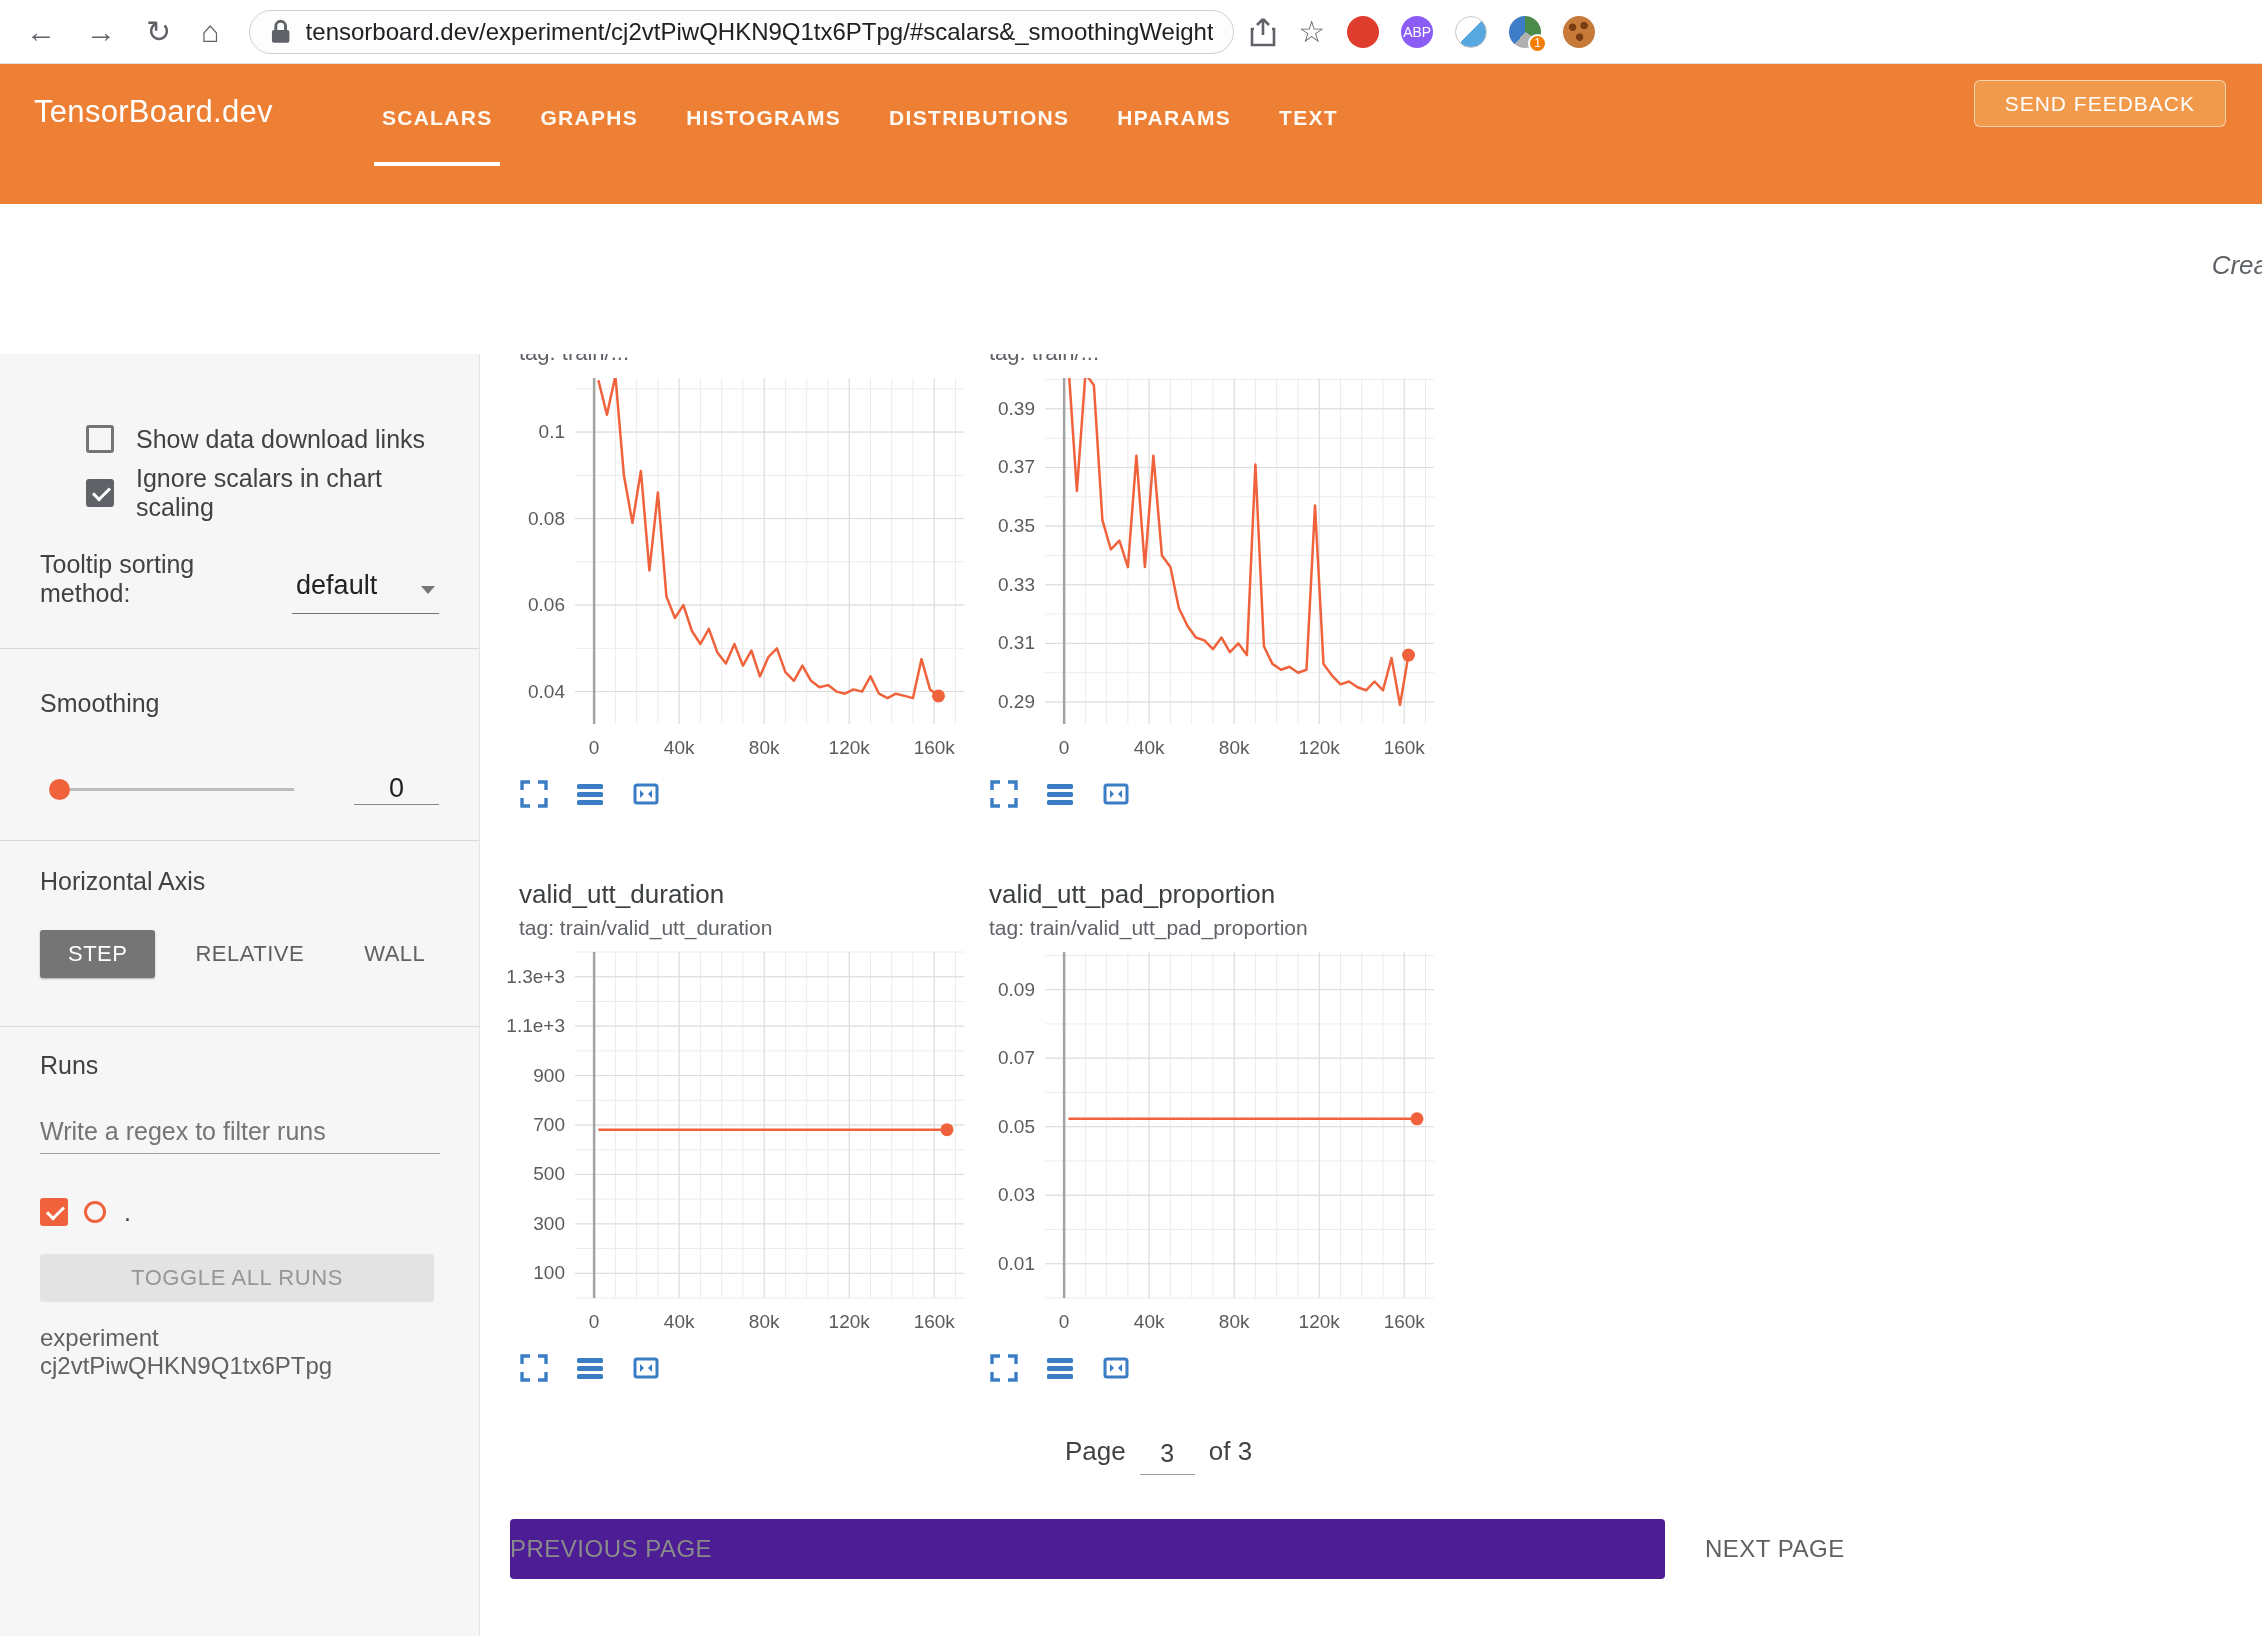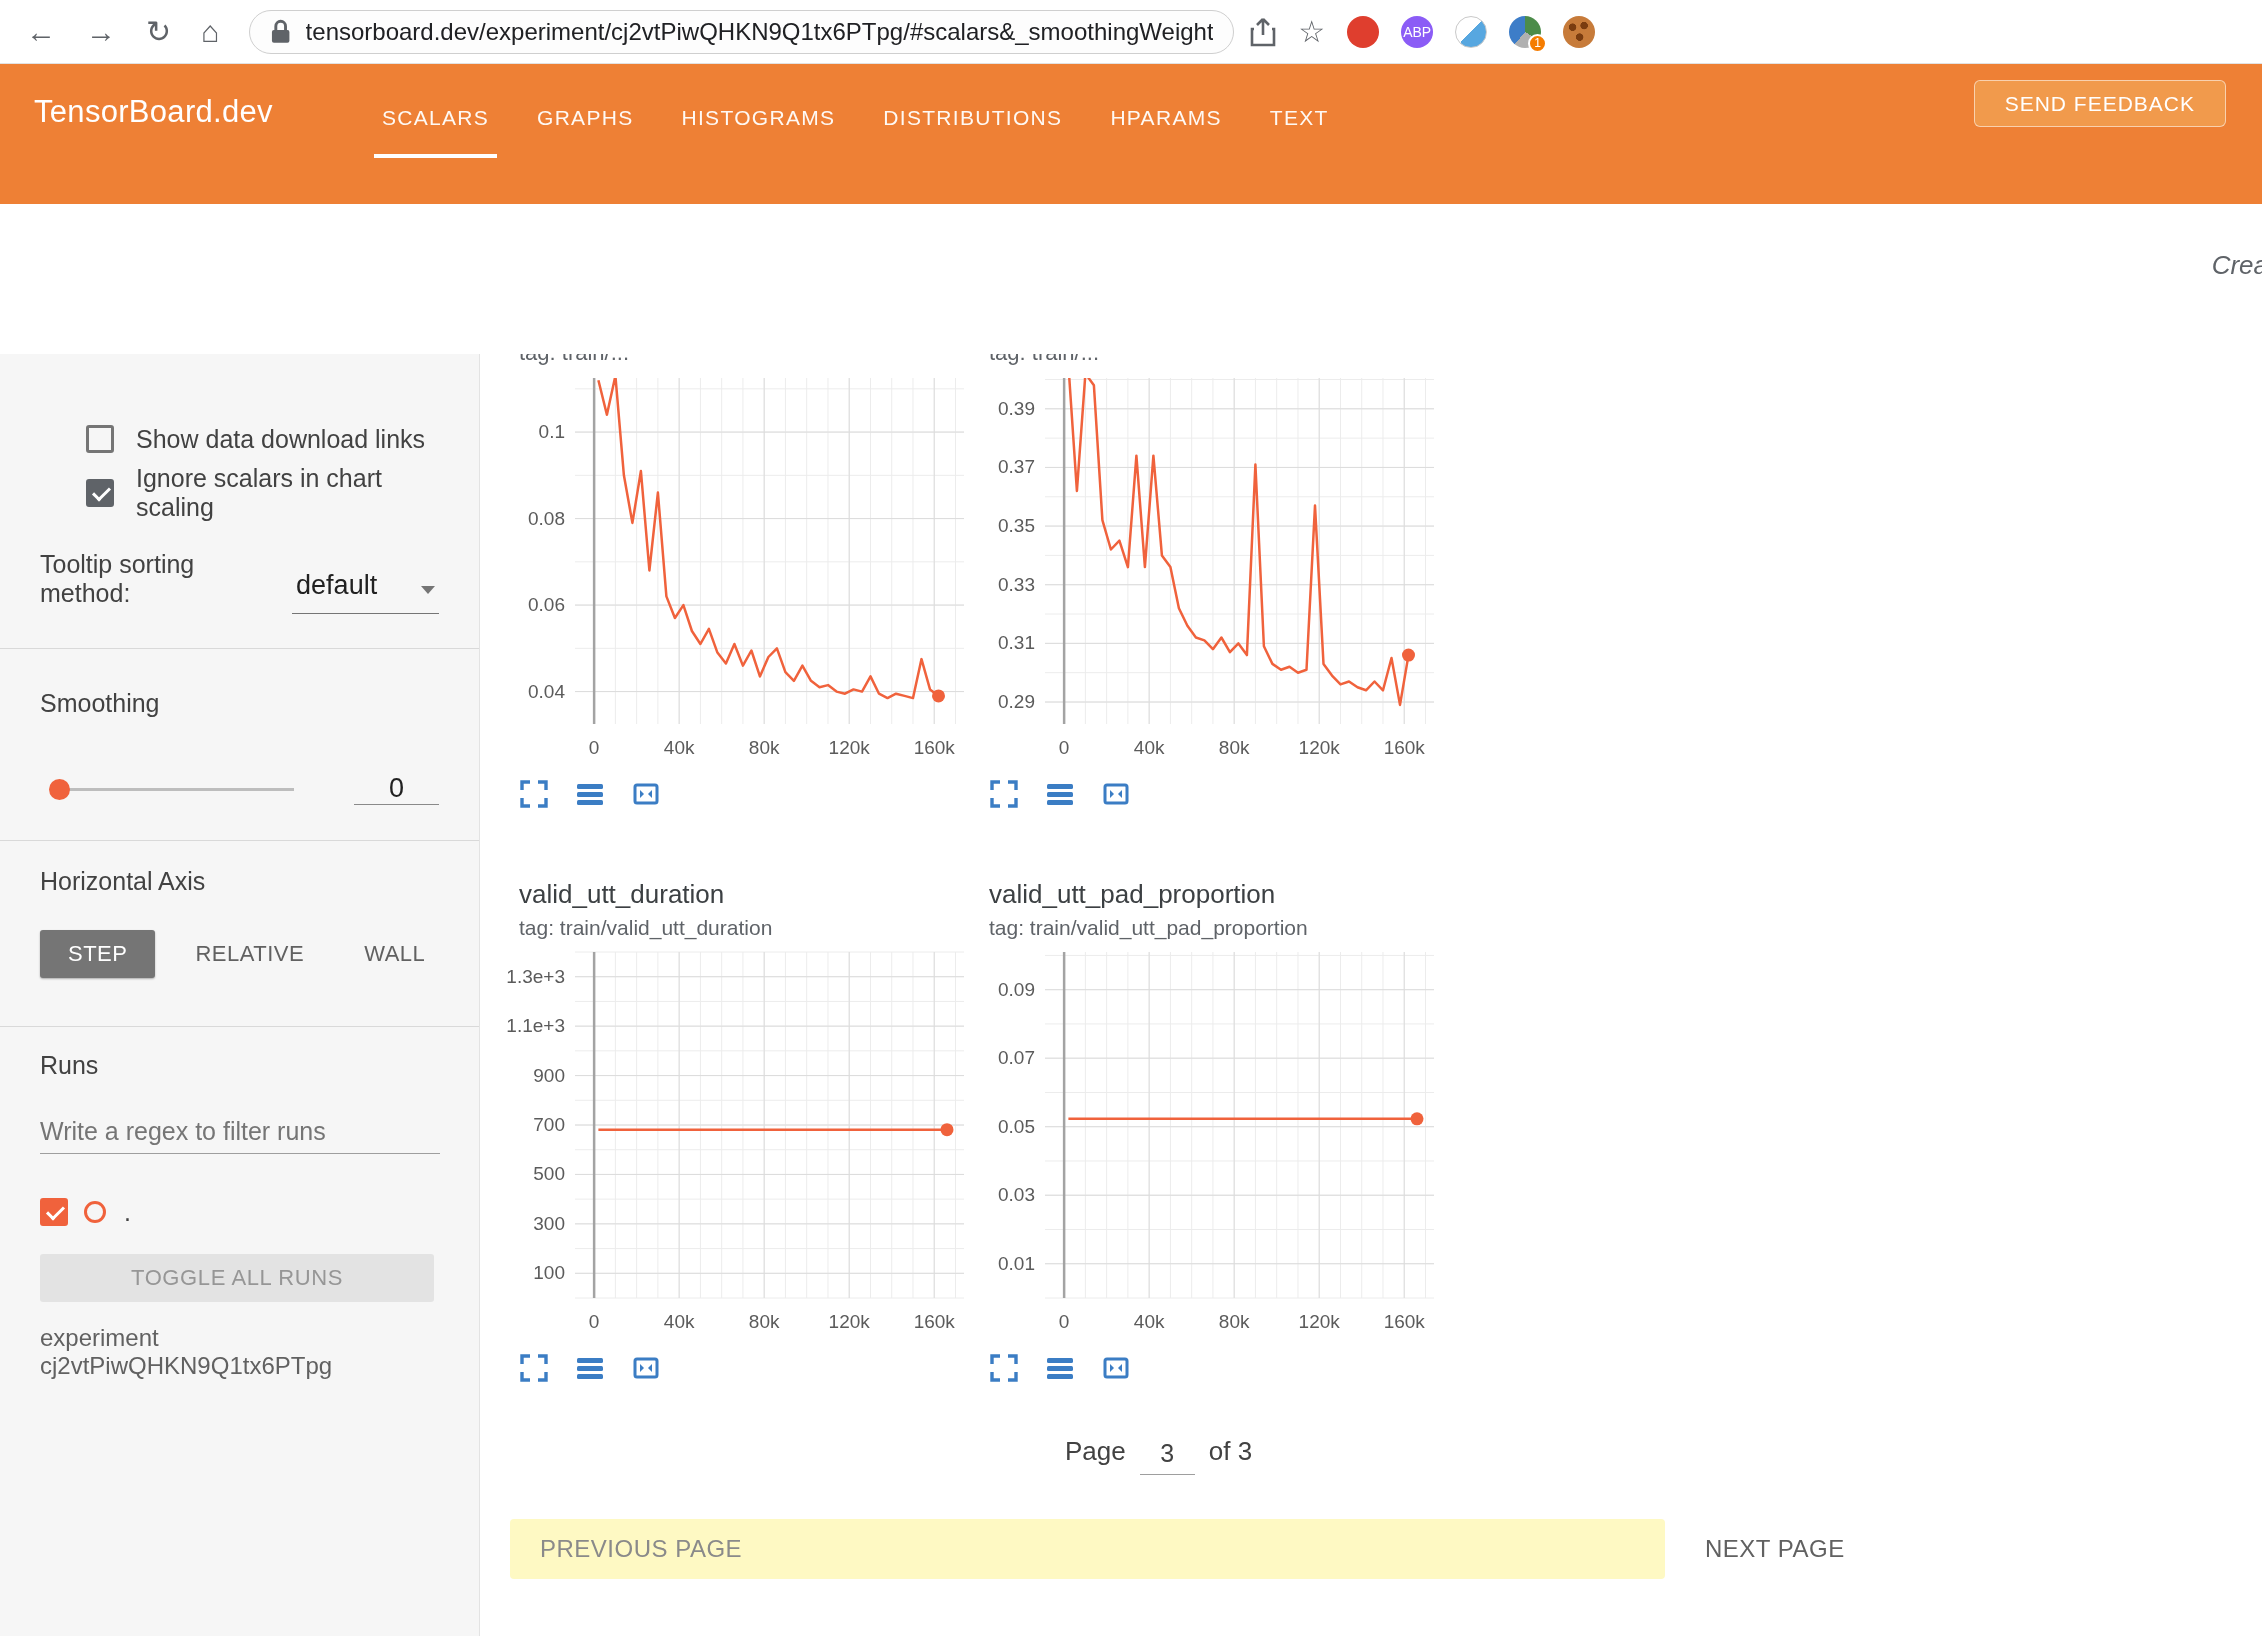--- a/index.html
+++ b/index.html
@@ -32,22 +32,22 @@
   .avatar-badge { position:absolute; right:-6px; bottom:-5px; width:19px; height:19px;
     border-radius:50%; background:#f57c00; color:#fff; font-size:12px; display:flex;
     align-items:center; justify-content:center; border:2px solid #fff; }
   .star { font-size:30px; color:#5f6368; }
 
   
   .app-header { position:absolute; top:64px; left:0; width:2262px; height:140px;
     background:var(--accent); display:flex; align-items:flex-start; }
   .logo { color:#fff; font-size:31px; font-weight:500; margin:30px 0 0 34px; letter-spacing:0.3px; }
   .tabs { display:flex; margin:12px 0 0 85px; }
-  .tab { position:relative; color:rgba(255,255,255,0.95); font-size:21px; font-weight:400;
-    letter-spacing:1.3px; padding:30px 16px 28px 16px; margin:0 8px; cursor:pointer; }
+  .tab { position:relative; color:rgba(255,255,255,0.95); font-size:21px; font-weight:700;
+    letter-spacing:1.3px; padding:30px 16px 36px 16px; margin:0 8px; cursor:pointer; }
   .tab.active::after { content:""; position:absolute; left:8px; right:8px; bottom:0;
     height:4px; background:#fff; }
   .feedback-btn { margin:16px 36px 0 auto; height:47px; padding:0 30px; background:#f19a4c;
     border:1px solid rgba(255,255,255,0.55); border-radius:6px; color:#fff; font-size:21px;
     font-weight:500; letter-spacing:1px; font-family:"Liberation Sans",sans-serif; cursor:pointer; }
 
   
   .subheader { position:absolute; top:204px; left:0; width:2262px; height:150px; background:#fff; overflow:hidden; }
   .crea { position:absolute; top:46px; right:-6px; font-size:26px; font-style:italic; color:#5f6368; }
   .subtitle { position:absolute; top:102px; left:30px; font-size:26px; color:#5f6368; }
@@ -110,22 +110,22 @@
   svg.chart { display:block; width:465px; height:395px; }
   svg.chart text { font-family:"Liberation Sans",sans-serif; font-size:19px; fill:#5b5b5b; }
   .chart-tools { display:flex; gap:26px; margin:12px 0 0 14px; align-items:center; }
   .tool { width:30px; height:30px; cursor:pointer; }
   .pagination { margin:48px 0 0 560px; display:flex; align-items:flex-end; gap:14px; color:#424242; }
   .page-label, .page-of { font-size:26px; }
   .page-input { width:55px; border:none; border-bottom:1px solid #9e9e9e; background:transparent;
     font-size:25px; color:#424242; text-align:center; font-family:"Liberation Sans",sans-serif;
     padding-bottom:6px; position:relative; top:8px; }
   .pager-buttons { margin-top:52px; display:flex; align-items:center; }
-  .prev-btn { margin-left:5px; width:1155px; height:60px; background:#fef9c3; border:none; border-radius:4px;
-    color:#8a8a8a; font-size:24px; letter-spacing:0.5px; text-align:left; padding-left:30px;
+  .prev-btn { margin-left:5px; width:1155px; height:60px; background:#4c1d95; border:none; border-radius:4px;
+    color:#8a8a8a; font-size:24px; letter-spacing:0.5px; text-align:left; 
     font-family:"Liberation Sans",sans-serif; cursor:pointer; }
   .next-btn { margin-left:40px; background:none; border:none; color:#616161; font-size:24px;
     letter-spacing:0.5px; font-family:"Liberation Sans",sans-serif; cursor:pointer; }
 </style>
 </head>
 <body>
 
 <div class="browser-bar">
   <span class="nav-ic first">←</span>
   <span class="nav-ic">→</span>

